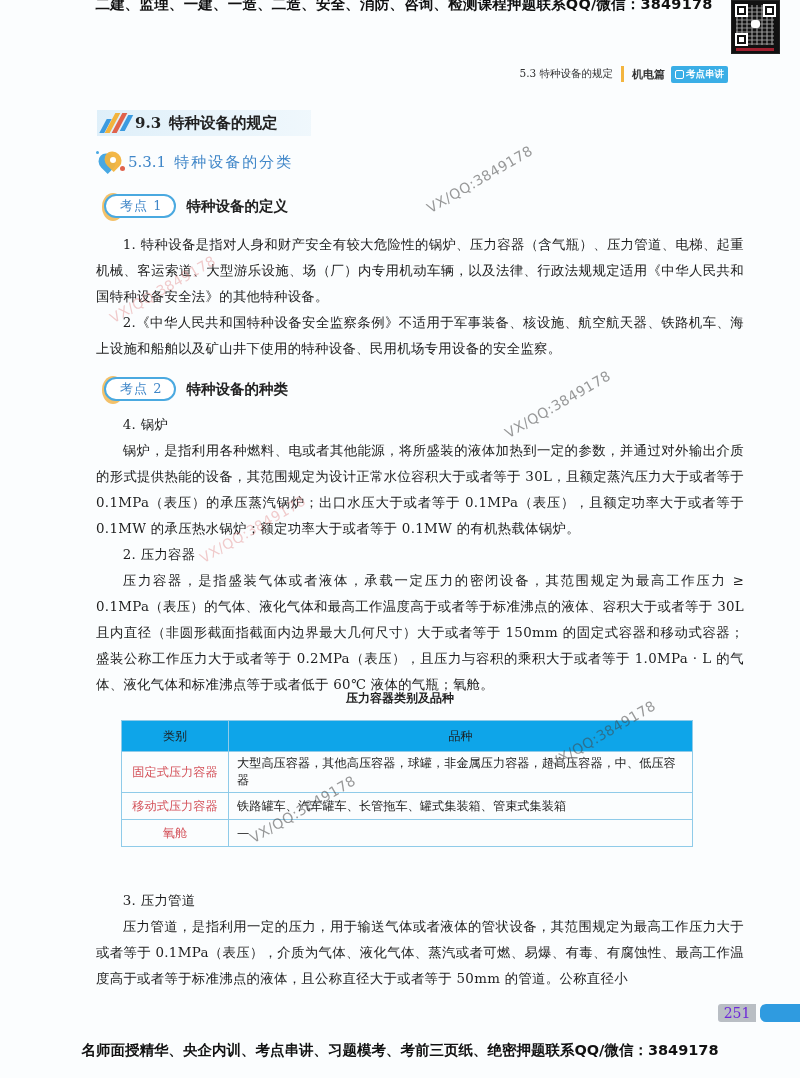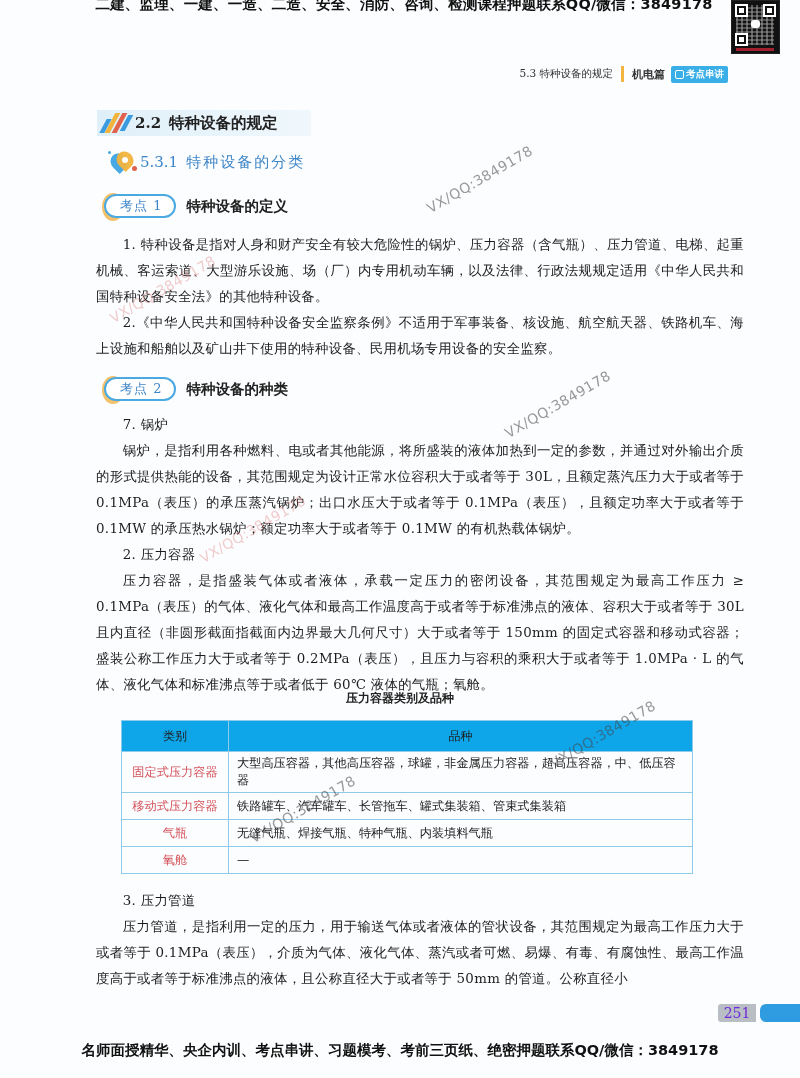--- a/index.html
+++ b/index.html
@@ -48,21 +48,21 @@
   .h1 {
     position:absolute; left:97px; top:110px; height:26px; width:214px;
     background:linear-gradient(90deg, rgba(220,238,249,0.9), rgba(232,244,251,0.6));
     display:flex; align-items:center;
   }
   .h1 .stripes { width:34px; height:20px; position:relative; margin-left:0; }
   .h1 .stripes i { position:absolute; top:0; width:5px; height:20px; transform:skewX(-28deg); }
   .h1 .title { font-family:"DejaVu Sans",sans-serif; font-weight:bold; font-size:15.5px; color:#222; margin-left:4px; }
   .h1 .num { font-family:"DejaVu Serif",serif; font-weight:bold; font-size:15px; margin-right:8px; }
 
-  .h2 { position:absolute; left:108px; top:149px; display:flex; align-items:center; }
+  .h2 { position:absolute; left:96px; top:149px; display:flex; align-items:center; }
   .h2 .pin { width:30px; height:26px; position:relative; }
   .h2 .pin .a { position:absolute; left:3px; top:4px; width:16px; height:18px; background:#47a8e3; border-radius:50% 50% 50% 0; transform:rotate(-45deg); }
   .h2 .pin .b { position:absolute; left:9px; top:2px; width:16px; height:18px; background:#f2b33d; border-radius:50% 50% 50% 0; transform:rotate(-45deg); opacity:.95; }
   .h2 .pin .c { position:absolute; left:14px; top:8px; width:6px; height:6px; background:#fff; border-radius:50%; }
   .h2 .pin .d { position:absolute; left:24px; top:17px; width:5px; height:5px; background:#e0624c; border-radius:50%; }
   .h2 .pin .e { position:absolute; left:0px; top:2px; width:3px; height:3px; background:#47a8e3; border-radius:50%; }
   .h2 .text { color:#3f86c8; font-size:15px; letter-spacing:2px; margin-left:2px; }
   .h2 .text .n { letter-spacing:0; margin-right:8px; }
 
   .kp { position:absolute; left:100px; display:flex; align-items:center; }
@@ -133,21 +133,21 @@
   </span>
 </div>
 
 <div class="h1">
   <span class="stripes">
     <i style="left:6px;background:#3b9be0;height:14px;top:6px;"></i>
     <i style="left:13px;background:#f2b33d;"></i>
     <i style="left:20px;background:#e0624c;"></i>
     <i style="left:27px;background:#3b9be0;height:16px;top:2px;"></i>
   </span>
-  <span class="title"><span class="num">2.2</span><span>特种设备的规定</span></span>
+  <span class="title"><span class="num">9.3</span><span>特种设备的规定</span></span>
 </div>
 
 <div class="h2">
   <span class="pin">
     <span class="e"></span>
       <span class="a"></span>
       <span class="b"></span>
       <span class="c"></span>
       <span class="d"></span>
   </span>
@@ -162,21 +162,21 @@
   <p>1. 特种设备是指对人身和财产安全有较大危险性的锅炉、压力容器（含气瓶）、压力管道、电梯、起重机械、客运索道、大型游乐设施、场（厂）内专用机动车辆，以及法律、行政法规规定适用《中华人民共和国特种设备安全法》的其他特种设备。</p>
   <p>2.《中华人民共和国特种设备安全监察条例》不适用于军事装备、核设施、航空航天器、铁路机车、海上设施和船舶以及矿山井下使用的特种设备、民用机场专用设备的安全监察。</p>
 </div>
 
 <div class="kp" style="top:377px;">
   <span class="tag"><span class="moon"></span><span>考点 2</span></span>
   <span class="label">特种设备的种类</span>
 </div>
 
 <div class="para" style="top:412px;">
-  <p>7. 锅炉</p>
+  <p>4. 锅炉</p>
   <p>锅炉，是指利用各种燃料、电或者其他能源，将所盛装的液体加热到一定的参数，并通过对外输出介质的形式提供热能的设备，其范围规定为设计正常水位容积大于或者等于 30L，且额定蒸汽压力大于或者等于 0.1MPa（表压）的承压蒸汽锅炉；出口水压大于或者等于 0.1MPa（表压），且额定功率大于或者等于 0.1MW 的承压热水锅炉；额定功率大于或者等于 0.1MW 的有机热载体锅炉。</p>
   <p>2. 压力容器</p>
   <p>压力容器，是指盛装气体或者液体，承载一定压力的密闭设备，其范围规定为最高工作压力 ≥ 0.1MPa（表压）的气体、液化气体和最高工作温度高于或者等于标准沸点的液体、容积大于或者等于 30L 且内直径（非圆形截面指截面内边界最大几何尺寸）大于或者等于 150mm 的固定式容器和移动式容器；盛装公称工作压力大于或者等于 0.2MPa（表压），且压力与容积的乘积大于或者等于 1.0MPa · L 的气体、液化气体和标准沸点等于或者低于 60℃ 液体的气瓶；氧舱。</p>
 </div>
 
 <div class="tbl-caption">压力容器类别及品种</div>
 <table class="pv">
   <tbody>
       <tr>
     <th>类别</th>
@@ -184,24 +184,20 @@
   </tr>
   <tr class="r">
     <td class="cat">固定式压力容器</td>
     <td class="val">大型高压容器，其他高压容器，球罐，非金属压力容器，超高压容器，中、低压容器</td>
   </tr>
   <tr class="r">
     <td class="cat">移动式压力容器</td>
     <td class="val">铁路罐车、汽车罐车、长管拖车、罐式集装箱、管束式集装箱</td>
   </tr>
   <tr class="r">
-    <td class="cat">气瓶</td>
-    <td class="val">无缝气瓶、焊接气瓶、特种气瓶、内装填料气瓶</td>
-  </tr>
-  <tr class="r">
     <td class="cat">氧舱</td>
     <td class="val">—</td>
   </tr>
 </tbody>
   </table>
 
 <div class="para" style="top:888px;">
   <p>3. 压力管道</p>
   <p>压力管道，是指利用一定的压力，用于输送气体或者液体的管状设备，其范围规定为最高工作压力大于或者等于 0.1MPa（表压），介质为气体、液化气体、蒸汽或者可燃、易爆、有毒、有腐蚀性、最高工作温度高于或者等于标准沸点的液体，且公称直径大于或者等于 50mm 的管道。公称直径小</p>
 </div>

